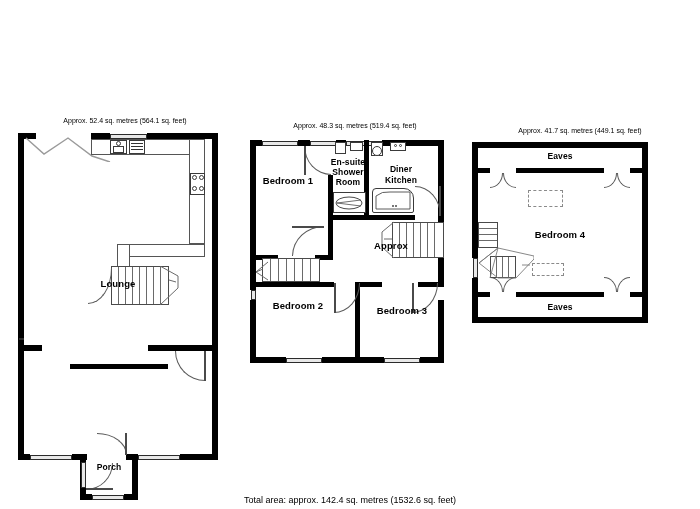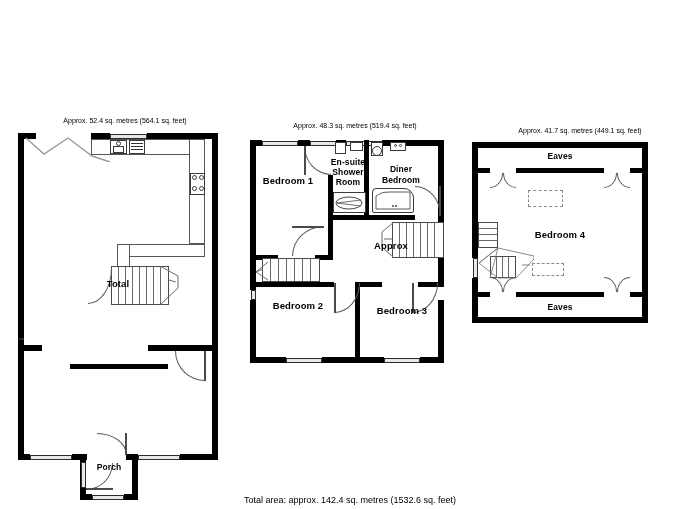--- a/index.html
+++ b/index.html
@@ -131,21 +131,21 @@
   <div class="win" style="left:92px;top:395px;width:32px;height:5px;"></div>
   <div class="w" style="left:124px;top:394px;width:14px;height:6px;"></div>
   <div class="win" style="left:81px;top:362px;width:5px;height:26px;"></div>
 
   <div class="arc arc-tr" style="left:97px;top:333px;width:30px;height:22px;"></div>
   <div class="leaf" style="left:125px;top:333px;width:2px;height:22px;"></div>
 
   <div class="arc arc-br" style="left:86px;top:363px;width:27px;height:27px;"></div>
   <div class="leaf" style="left:86px;top:388px;width:27px;height:2px;"></div>
 
-  <div class="label" style="left:63px;top:178px;width:110px;">Total</div>
+  <div class="label" style="left:63px;top:178px;width:110px;">Lounge</div>
   <div class="label label-sm" style="left:72px;top:362px;width:74px;">Porch</div>
 </div>
 
 <div class="floor" style="left:240px;top:100px;width:230px;height:290px;">
 
   <div class="subtitle" style="top:22px;">Approx. 48.3 sq. metres (519.4 sq. feet)</div>
 
   <div class="w" style="left:10px;top:40px;width:12px;height:6px;"></div>
   <div class="win" style="left:22px;top:41px;width:36px;height:5px;"></div>
   <div class="w" style="left:58px;top:40px;width:12px;height:6px;"></div>
@@ -240,21 +240,21 @@
   <div class="arc arc-br" style="left:172px;top:183px;width:26px;height:30px;"></div>
   <div class="leaf" style="left:172px;top:183px;width:2px;height:30px;"></div>
 
   <div class="label" style="left:8px;top:75px;width:80px;">Bedroom 1</div>
 
   <div class="label label-sm" style="left:78px;top:57px;width:60px;">En-suite</div>
   <div class="label label-sm" style="left:78px;top:67px;width:60px;">Shower</div>
   <div class="label label-sm" style="left:78px;top:77px;width:60px;">Room</div>
 
   <div class="label label-sm" style="left:128px;top:64px;width:66px;">Diner</div>
-  <div class="label label-sm" style="left:128px;top:75px;width:66px;">Bedroom</div>
+  <div class="label label-sm" style="left:128px;top:75px;width:66px;">Kitchen</div>
 
   <div class="label" style="left:118px;top:140px;width:66px;">Approx</div>
 
   <div class="label" style="left:18px;top:200px;width:80px;">Bedroom 2</div>
 
   <div class="label" style="left:122px;top:205px;width:80px;">Bedroom 3</div>
 </div>
 
 <div class="floor" style="left:460px;top:100px;width:240px;height:250px;">
 

